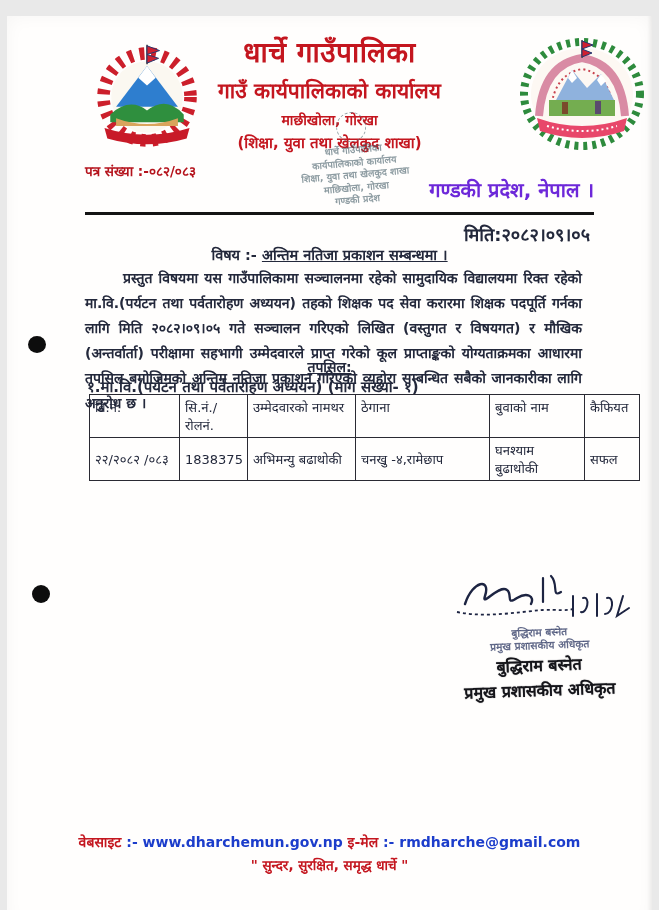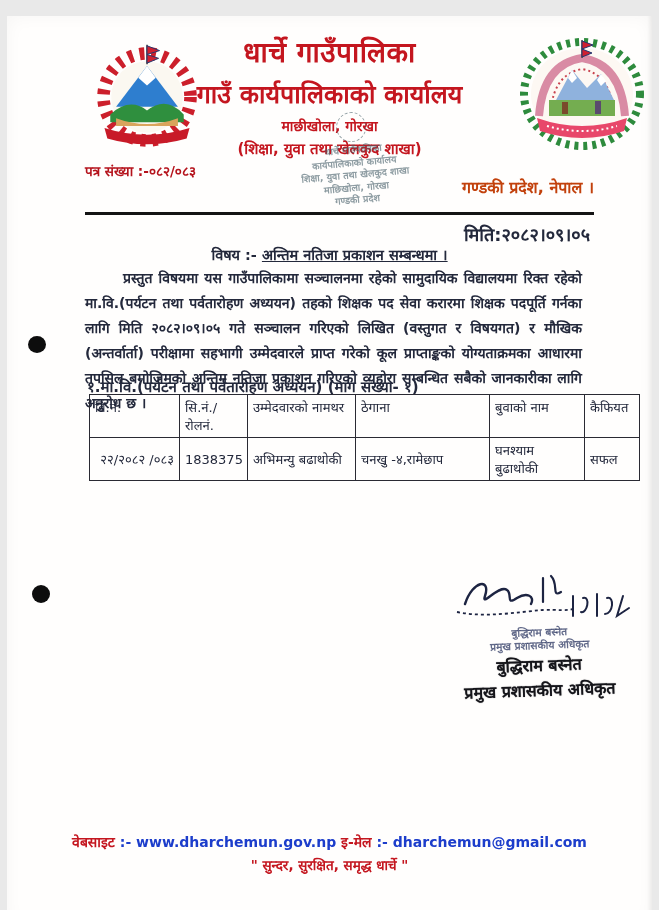--- a/index.html
+++ b/index.html
@@ -11,21 +11,21 @@
     box-shadow:inset 0 0 18px rgba(0,0,0,.04);
   }
   .edge-bottom { position:absolute; left:0; right:0; bottom:0; height:7px;
     background:linear-gradient(#f2f1ef, #c9c7c4); }
   .edge-right { position:absolute; top:0; bottom:0; right:0; width:5px;
     background:linear-gradient(90deg, rgba(0,0,0,0), rgba(0,0,0,.06)); }
 
   
   .hdr { position:absolute; left:0; right:0; top:16px; text-align:center; color:#c4161f; }
   .hdr .t1 { font-size:28px; font-weight:700; letter-spacing:.5px; }
-  .hdr .t2 { font-size:25px; font-weight:700; margin-top:6px; }
+  .hdr .t2 { font-size:21px; font-weight:700; margin-top:6px; }
   .hdr .t3 { font-size:14px; font-weight:700; margin-top:6px; }
   .hdr .t4 { font-size:15px; font-weight:700; margin-top:3px; }
 
   .logo { position:absolute; }
   .logo-left  { left:82px;  top:26px; width:116px; height:110px; }
   .logo-right { left:505px; top:22px; width:140px; height:114px; }
 
   
   .hdr-stamp {
     position:absolute; left:252px; top:96px; width:190px; text-align:center;
@@ -34,22 +34,22 @@
   .hdr-stamp .emb { width:30px; height:30px; border:1.5px dashed #5a7078;
     border-radius:50%; margin:0 auto 2px auto; }
   .hdr-stamp div.ln { font-size:9.5px; font-weight:700; line-height:12.5px; white-space:nowrap; }
 
   
   .refno { position:absolute; left:78px; top:146px; color:#b5131c; font-size:13.5px; font-weight:700; }
   .chalani { position:absolute; left:78px; top:168px; font-size:13.5px; }
   .chalani .lbl { color:#b5131c; font-weight:700; }
   .chalani .hand { color:#2a3bb0; font-size:17px; font-style:italic;
     font-weight:600; letter-spacing:2px; }
-  .province { position:absolute; right:58px; top:160px; color:#c2410c;
-    font-size:16px; font-weight:700; }
+  .province { position:absolute; right:58px; top:160px; color:#6d28d9;
+    font-size:20px; font-weight:700; }
 
   .rule { position:absolute; left:78px; top:196px; width:509px; height:3px; background:#141414; }
 
   .date { position:absolute; right:62px; top:206px; font-size:18px; font-weight:700; color:#23283b; }
 
   
   .subject { position:absolute; left:0; right:0; top:228px; text-align:center;
     font-size:14.5px; font-weight:700; color:#23283b; }
   .subject .u { text-decoration:underline; }
   .bodytext { position:absolute; left:78px; right:70px; top:250px;
@@ -61,21 +61,21 @@
   .subhead { position:absolute; left:80px; top:360px; font-size:15px;
     font-weight:700; color:#23283b; }
 
   
   .restable { position:absolute; left:82px; top:378px; border-collapse:collapse;
     table-layout:fixed; width:550px; color:#23283b; }
   .restable th, .restable td { border:1.6px solid #2a2a33; font-size:13px;
     font-weight:400; padding:3px 5px; }
   .restable th { text-align:left; vertical-align:top; height:38px; }
   .restable td { text-align:left; vertical-align:middle; height:42px; }
-  .restable td.ctr { text-align:right; }
+  .restable td.ctr { text-align:left; }
   .c1{width:90px}.c2{width:68px}.c3{width:108px}.c4{width:134px}.c5{width:95px}.c6{width:55px}
 
   
   .hole { position:absolute; border-radius:50%; background:#0d0d0d; }
   .hole1 { left:21px; top:320px; width:18px; height:17px; }
   .hole2 { left:25px; top:569px; width:18px; height:18px; }
 
   
   .sigblock { position:absolute; left:420px; top:552px; width:225px; }
   .sig-svg { display:block; margin-left:20px; }
@@ -149,20 +149,21 @@
   <div class="rule"></div>
 
   <div class="date">मिति:२०८२।०९।०५</div>
 
   <div class="subject">
     <span>विषय :- </span><span class="u">अन्तिम नतिजा प्रकाशन सम्बन्धमा ।</span>
   </div>
 
   <div class="bodytext">प्रस्तुत विषयमा यस गाउँपालिकामा सञ्चालनमा रहेको सामुदायिक विद्यालयमा रिक्त रहेको मा.वि.(पर्यटन तथा पर्वतारोहण अध्ययन) तहको शिक्षक पद सेवा करारमा शिक्षक पदपूर्ति गर्नका लागि मिति २०८२।०९।०५ गते सञ्चालन गरिएको लिखित (वस्तुगत र विषयगत) र मौखिक (अन्तर्वार्ता) परीक्षामा सहभागी उम्मेदवारले प्राप्त गरेको कूल प्राप्ताङ्कको योग्यताक्रमका आधारमा तपसिल बमोजिमको अन्तिम नतिजा प्रकाशन गरिएको व्यहोरा सम्बन्धित सबैको जानकारीका लागि अनुरोध छ ।</div>
 
+  <div class="tapasil">तपसिल:</div>
   <div class="subhead">१.मा.वि.(पर्यटन तथा पर्वतारोहण अध्ययन)  (माग संख्या- १)</div>
 
   <table class="restable">
     <colgroup>
         <col class="c1">
         <col class="c2">
         <col class="c3">
         <col class="c4">
         <col class="c5">
         <col class="c6">
@@ -201,19 +202,19 @@
       <div>बुद्धिराम बस्नेत</div>
       <div>प्रमुख प्रशासकीय अधिकृत</div>
     </div>
     <div class="stamp-bold">
       <div class="nm">बुद्धिराम बस्नेत</div>
       <div class="tt">प्रमुख प्रशासकीय अधिकृत</div>
     </div>
   </div>
 
   <div class="footer">
-    <span class="red">वेबसाइट</span><span class="blue"> :- </span><span class="blue">www.dharchemun.gov.np</span><span class="red"> इ-मेल</span><span class="blue"> :- </span><span class="blue">dharchemun@gmail.com</span>
+    <span class="red">वेबसाइट</span><span class="blue"> :- </span><span class="blue">www.dharchemun.gov.np</span><span class="red"> इ-मेल</span><span class="blue"> :- </span><span class="blue">rmdharche@gmail.com</span>
   </div>
   <div class="slogan">" सुन्दर, सुरक्षित, समृद्ध धार्चे  "</div>
 
   <div class="edge-right"></div>
   <div class="edge-bottom"></div>
 </div>
 
 </body></html>

